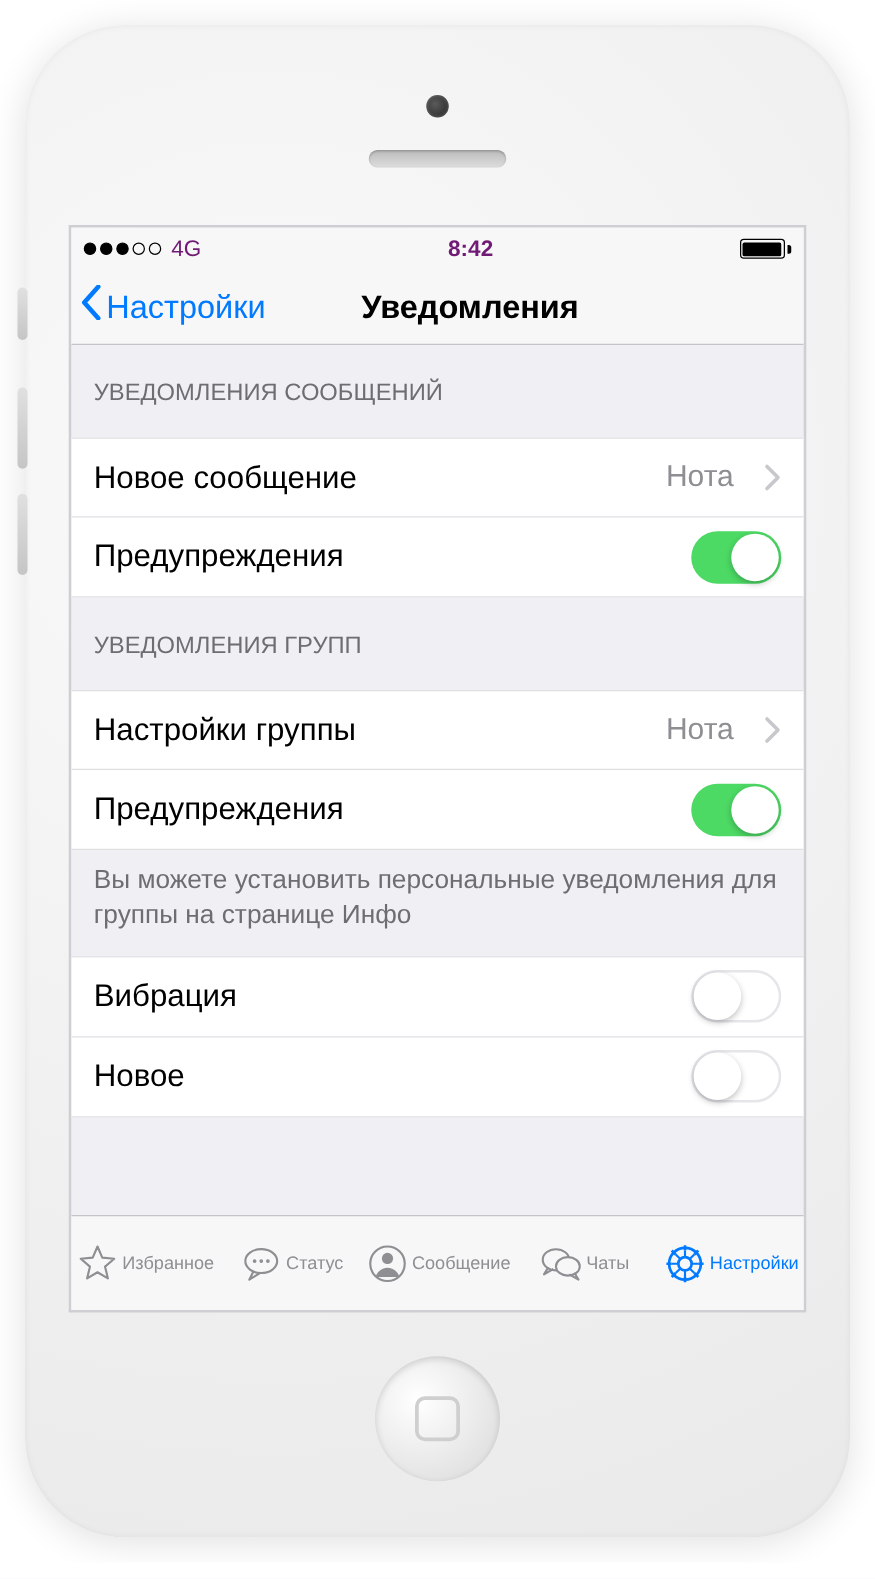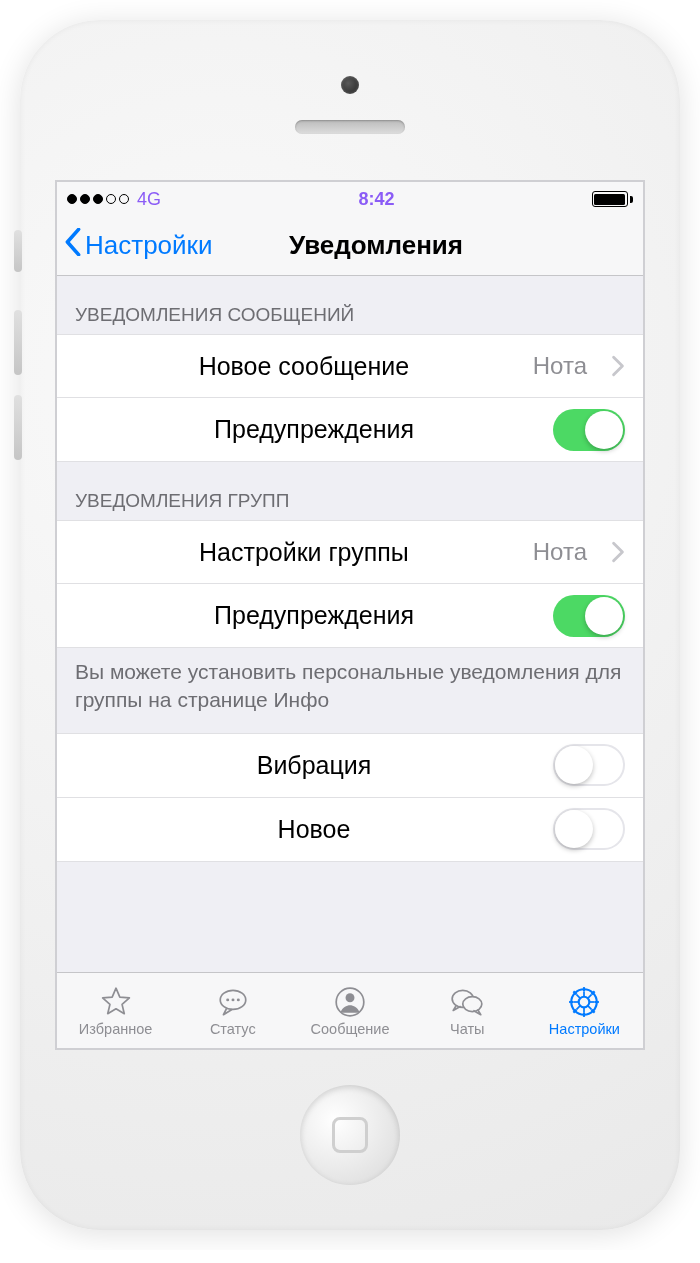--- a/index.html
+++ b/index.html
@@ -61,21 +61,21 @@
 
   
   .statusbar {
     height: 34px;
     background: #f7f7f8;
     display: flex;
     align-items: center;
     justify-content: space-between;
     padding: 0 10px;
     font-size: 18px;
-    color: #8b5cf6;
+    color: #701a75;
   }
   .sb-left { display:flex; align-items:center; gap:8px; }
   .dots { display:flex; gap:3px; }
   .dot { width:10px; height:10px; border-radius:50%; border:1.5px solid #000; }
   .dot.filled { background:#000; }
   .sb-time { font-weight:600; }
   .battery { display:flex; align-items:center; gap:2px;}
   .bat-body { width:36px; height:16px; border:1.6px solid #000; border-radius:3px; position:relative; }
   .bat-fill { position:absolute; left:1.5px; top:1.5px; bottom:1.5px; width:90%; background:#000; border-radius:1.5px;}
   .bat-tip { width:3px; height:7px; background:#000; border-radius:0 2px 2px 0; }
@@ -97,36 +97,36 @@
   .chev-left svg { width:20px; height:28px; }
   .title {
     position:absolute; left:0; right:0; text-align:center;
     font-weight:700; font-size:26px; color:#000; pointer-events:none;
   }
   .title-inner { pointer-events:auto; display:inline-block; transform: translateX(26px); }
 
   
   .content { flex:1; overflow:hidden; }
   .section-header {
-    padding: 28px 18px 8px 18px;
+    padding: 28px 18px 24px 18px;
     font-size: 19px;
     color:#6d6d72;
     text-transform: uppercase;
   }
   .group { background:#fff; }
   .row {
     display:flex; align-items:center;
     min-height:64px;
     padding: 0 18px 0 18px;
     border-bottom: 1px solid #e0e0e3;
     font-size: 25px;
     color:#000;
   }
   .row.first { border-top: 1px solid #e0e0e3; }
-  .row-label { flex:1;text-align:center; }
+  .row-label { flex:1; }
   .row-value { color:#8e8e93; font-size:24px; margin-right:24px; }
   .chev-right { color:#c7c7cc; display:flex; }
   .chev-right svg { width:14px; height:22px; }
 
   .switch {
     width:72px; height:42px; border-radius:21px; position:relative;
     transition: background .15s;
   }
   .switch.on { background:#4cd964; }
   .switch.off { background:#fff; border:2px solid #e5e5ea; }
@@ -147,21 +147,21 @@
   }
 
   
   .tabbar {
     height: 76px;
     background:#f7f7f8;
     border-top:1px solid #c5c5c8;
     display:flex;
   }
   .tab {
-    flex:1; display:flex; flex-direction:column; align-items:center; justify-content:center;
+    flex:1; display:flex; flex-direction:row; align-items:center; justify-content:center;
     gap:2px; font-size:14.5px; color:#8e8e93;
   }
   .tab.active { color:#007aff; }
   .tab-icon { height:34px; display:flex; align-items:center; justify-content:center; }
   .tab-icon svg { width:36px; height:34px; }
 </style>
 </head>
 <body>
 
 <div class="phone">

